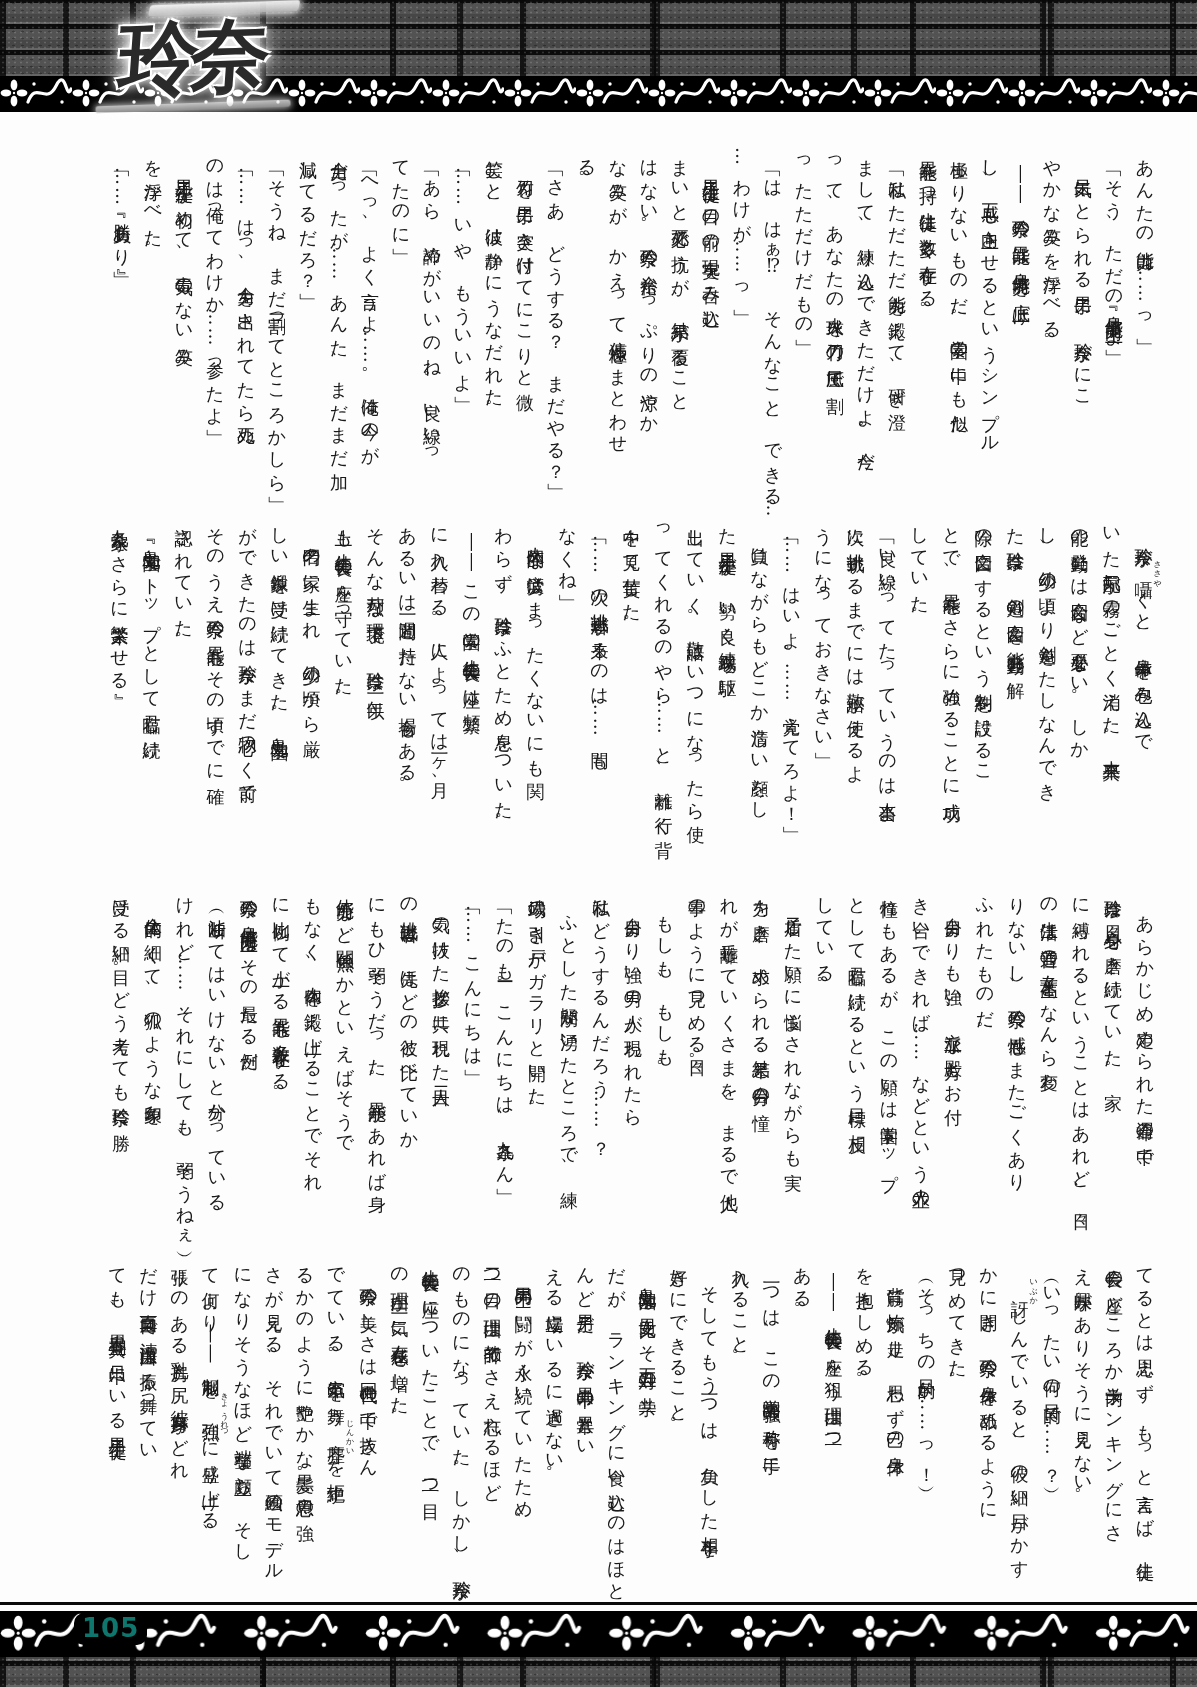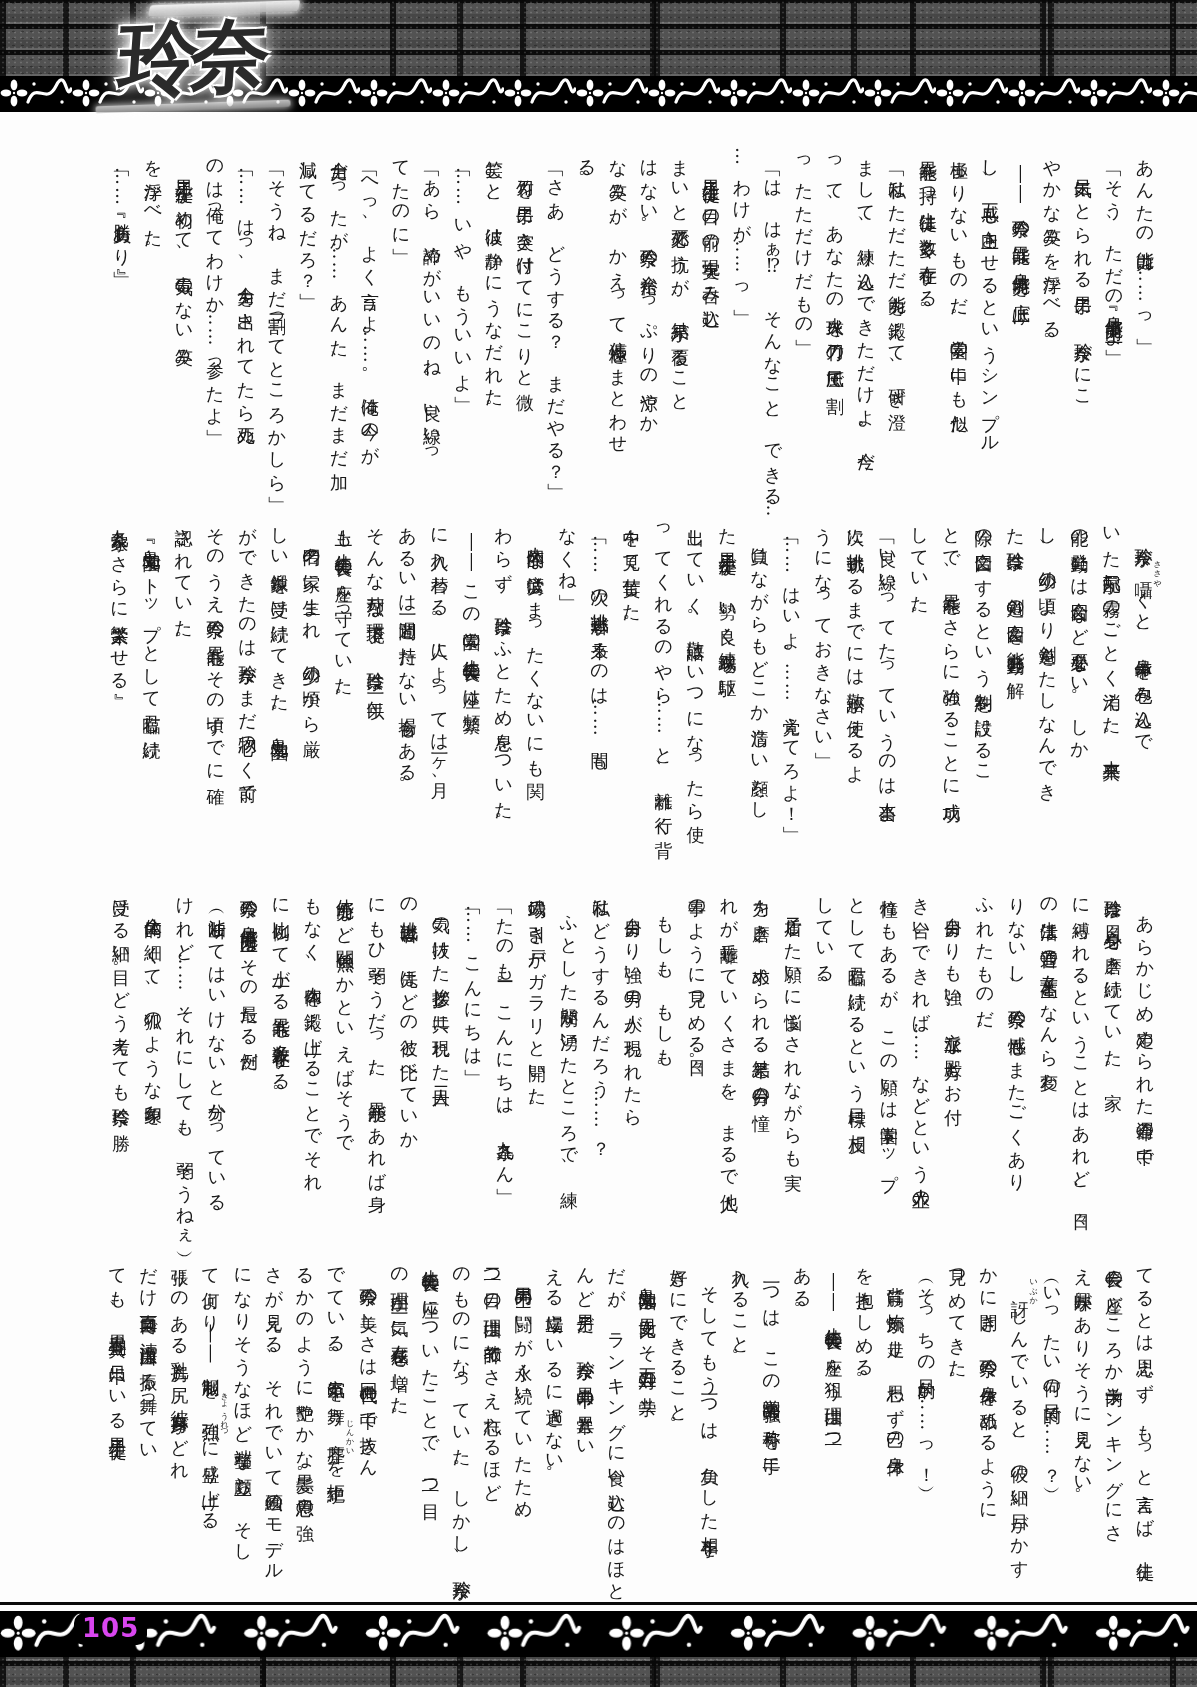--- a/index.html
+++ b/index.html
@@ -37,21 +37,21 @@
   .band{position:absolute;right:36px;height:345px;writing-mode:vertical-rl;
         color:#1a1a1a;font-size:18px;letter-spacing:2px;line-height:31px;}
   #band-0{top:147px;line-height:31px;}
   #band-1{top:515px;line-height:32px;}
   #band-2{top:885px;line-height:32px;}
   #band-3{top:1255px;line-height:31px;}
   .tl{margin:0;white-space:nowrap;}
   ruby{ruby-align:center;}
   rt{font-size:8px;letter-spacing:0;}
   
-  .page-number{position:absolute;left:74px;top:1613px;z-index:6;color:#d946ef;
+  .page-number{position:absolute;left:74px;top:1613px;z-index:6;color:#0f766e;
         font-family:"DejaVu Sans","Liberation Sans",sans-serif;font-size:26px;font-weight:bold;
         background:#000;padding:0 8px 2px 8px;border-radius:10px;letter-spacing:1px;}
 </style>
 </head>
 <body>
 
 <div class="page">
 
   <div class="brick brick-top"></div>
 

